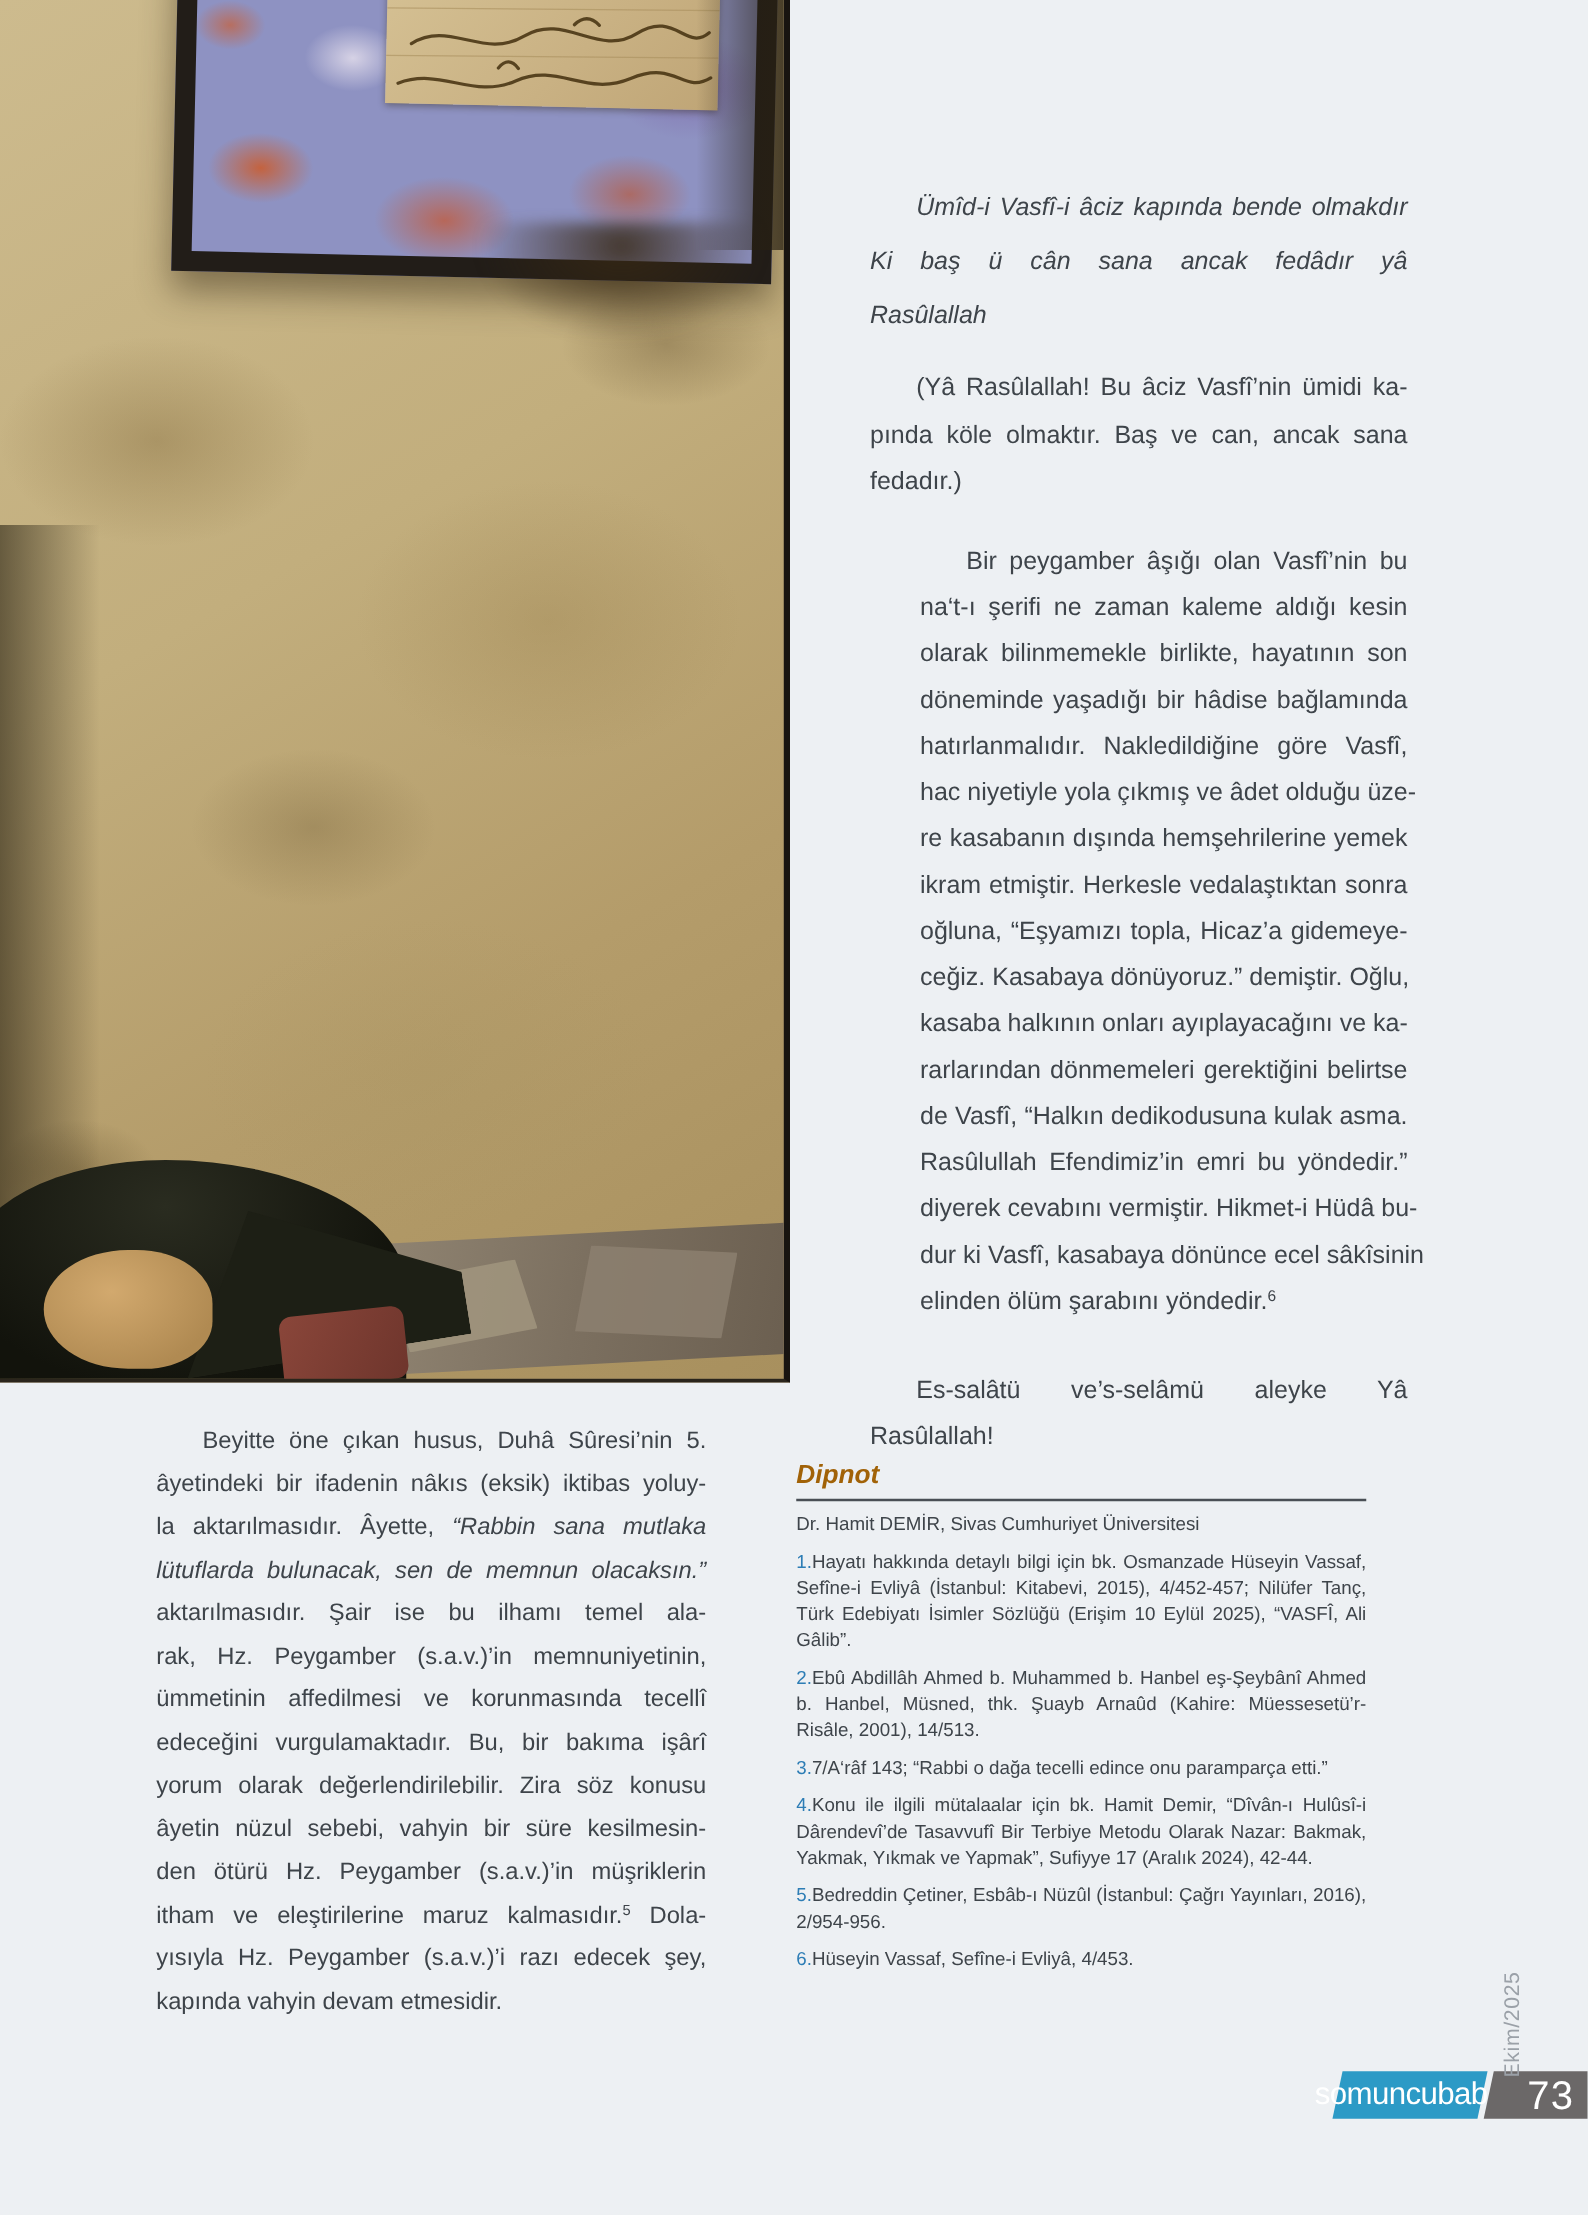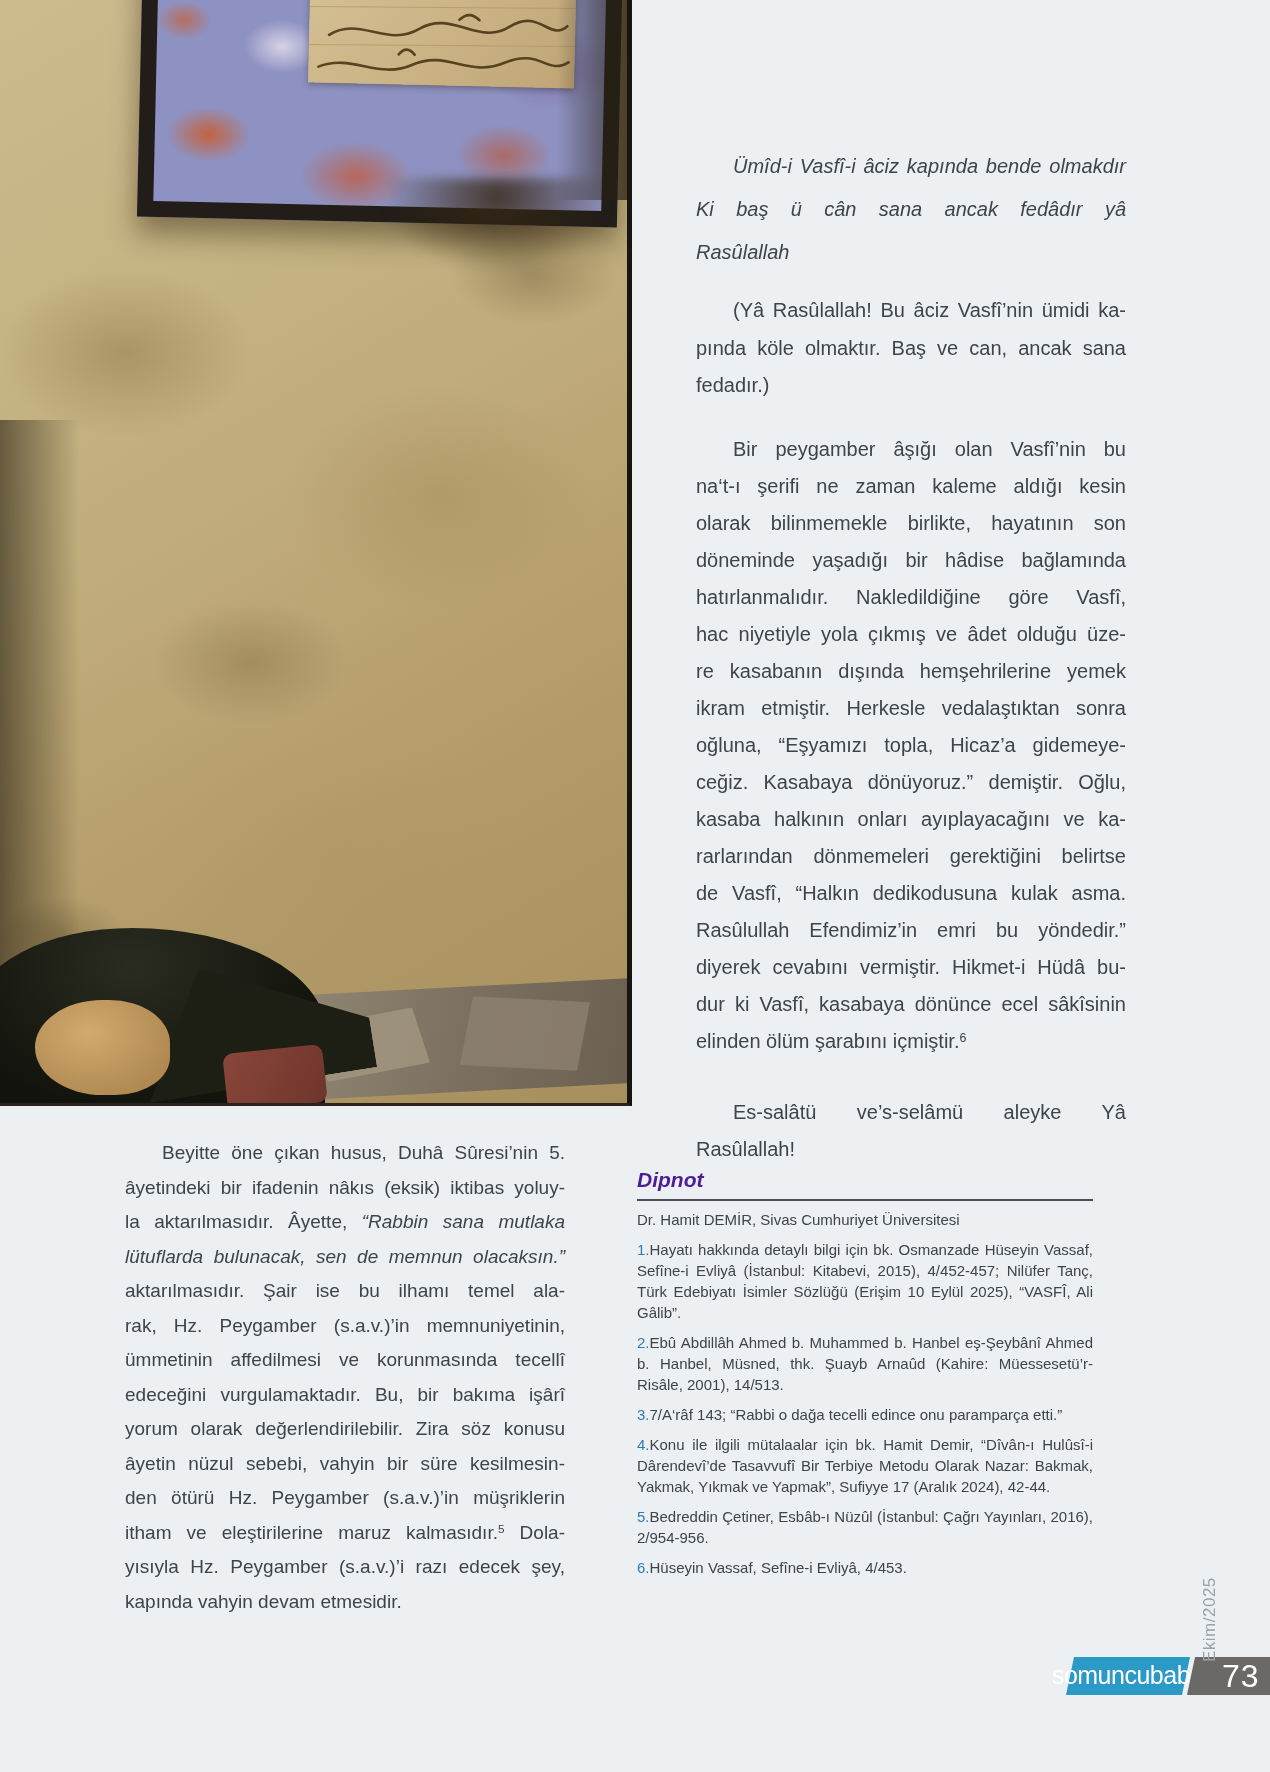--- a/index.html
+++ b/index.html
@@ -83,31 +83,31 @@
     border-radius:10px;transform:rotate(-6deg);
   }
   
   .col-right{position:absolute;left:696px;top:145px;width:430px;font-size:20px;}
   .col-left{position:absolute;left:125px;top:1136px;width:440px;font-size:19px;}
   .tline{text-align:justify;white-space:nowrap;}
   .jl{text-align-last:justify;}
   .ind{text-indent:37px;}
   .poem .tline{line-height:43px;font-style:italic;}
   .trans .tline{line-height:37.5px;}
-  .mainp .tline{line-height:37px;}
+  .mainp .tline{line-height:37px;margin-left:40px;}
   .salut .tline{line-height:37px;}
   .col-left .tline{line-height:34.5px;}
   .trans{margin-top:18px;}
   .mainp{margin-top:26px;}
   .salut{margin-top:34px;}
   .it{font-style:italic;}
   sup.sup{font-size:.62em;line-height:0;vertical-align:.5em;}
   
   .dipnot{position:absolute;left:637px;top:1168px;width:456px;}
-  .dipnot h3{margin:0 0 7px 0;font-size:21px;font-style:italic;font-weight:bold;color:#4c1d95;}
+  .dipnot h3{margin:0 0 7px 0;font-size:21px;font-style:italic;font-weight:bold;color:#a16207;}
   .dipnot .rule{border:none;border-top:2px solid #4a4f55;margin:0 0 9px 0;}
   .dipnot .author{font-size:15px;line-height:20px;margin-bottom:9px;text-align:justify;}
   .note{font-size:15px;line-height:21px;margin-bottom:9px;text-align:justify;}
   .note .num{color:#2d7db5;}
   
   .band{position:absolute;top:1657px;height:38px;transform:skewX(-12deg);}
   .band-blue{left:1070px;width:116px;background:#2c9ac6;display:flex;align-items:center;justify-content:center;}
   .band-gray{left:1191px;width:100px;background:#6b6868;display:flex;align-items:center;justify-content:center;}
   .band .unskew{transform:skewX(12deg);color:#fff;}
   .mag-name{font-size:25px;letter-spacing:-.5px;padding-bottom:2px;}
@@ -174,21 +174,21 @@
       <div class="tline jl"><span>re kasabanın dışında hemşehrilerine yemek</span></div>
       <div class="tline jl"><span>ikram etmiştir. Herkesle vedalaştıktan sonra</span></div>
       <div class="tline jl"><span>oğluna, “Eşyamızı topla, Hicaz’a gidemeye-</span></div>
       <div class="tline jl"><span>ceğiz. Kasabaya dönüyoruz.” demiştir. Oğlu,</span></div>
       <div class="tline jl"><span>kasaba halkının onları ayıplayacağını ve ka-</span></div>
       <div class="tline jl"><span>rarlarından dönmemeleri gerektiğini belirtse</span></div>
       <div class="tline jl"><span>de Vasfî, “Halkın dedikodusuna kulak asma.</span></div>
       <div class="tline jl"><span>Rasûlullah Efendimiz’in emri bu yöndedir.”</span></div>
       <div class="tline jl"><span>diyerek cevabını vermiştir. Hikmet-i Hüdâ bu-</span></div>
       <div class="tline jl"><span>dur ki Vasfî, kasabaya dönünce ecel sâkîsinin</span></div>
-      <div class="tline"><span>elinden ölüm şarabını içmiştir.</span><sup class="sup">6</sup></div>
+      <div class="tline"><span>elinden ölüm şarabını yöndedir.</span><sup class="sup">6</sup></div>
     </div>
   <div class="salut">
       <div class="tline jl ind"><span>Es-salâtü ve’s-selâmü aleyke Yâ</span></div>
       <div class="tline"><span>Rasûlallah!</span></div>
     </div>
 </div>
 
 <div class="col-left">
   <div>
       <div class="tline jl ind"><span>Beyitte öne çıkan husus, Duhâ Sûresi’nin 5.</span></div>

